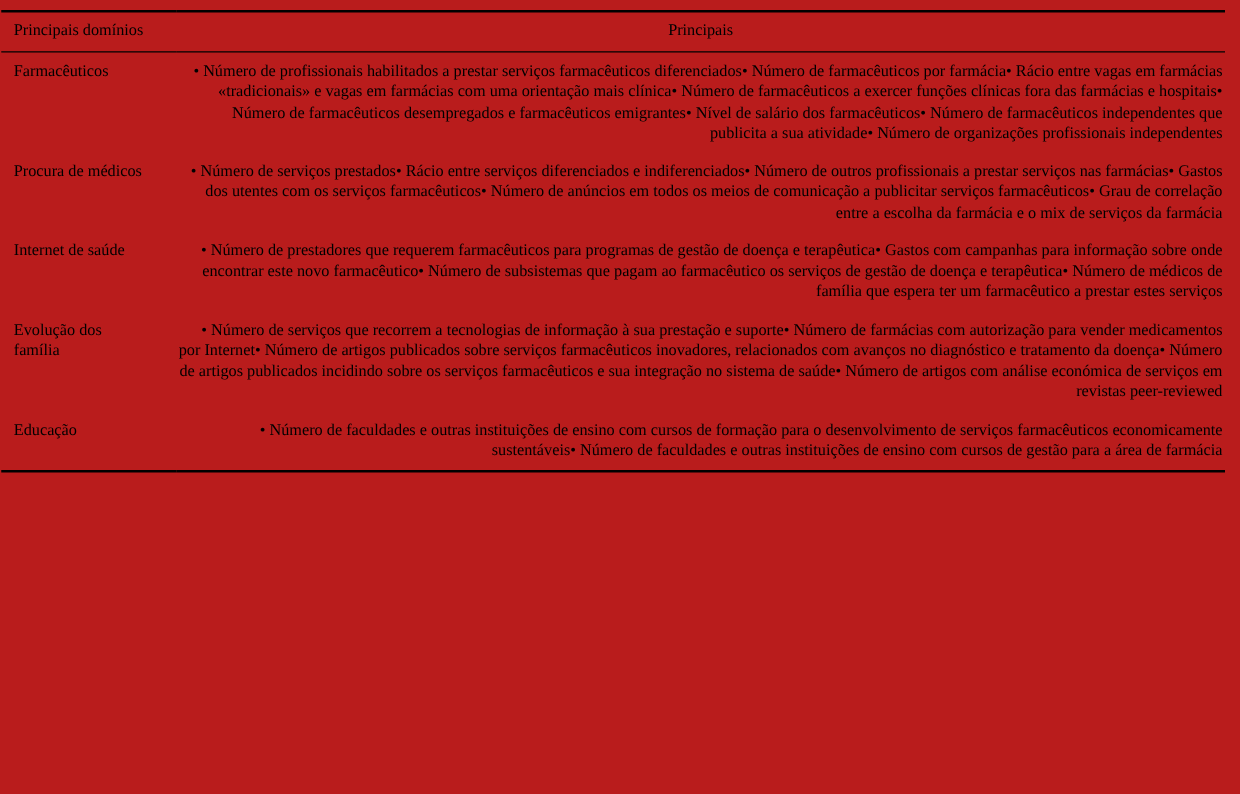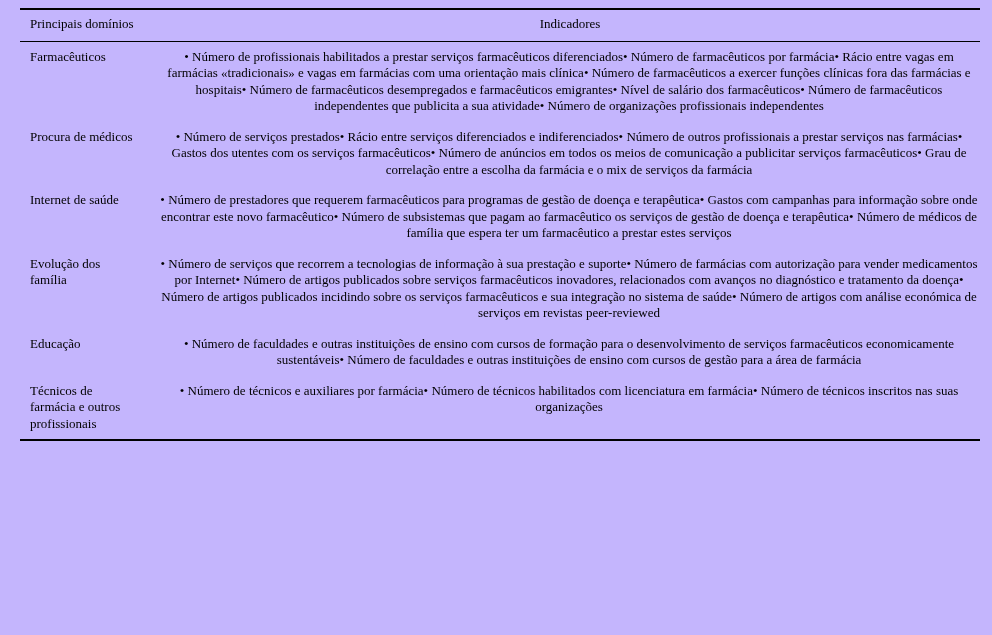--- a/index.html
+++ b/index.html
@@ -6,22 +6,22 @@
     margin: 0;
     padding: 0;
     background: #ffffff;
     color: #000000;
     font-family: "Liberation Serif", "DejaVu Serif", serif;
   }
   .page {
     width: 992px;
     height: 635px;
     box-sizing: border-box;
-    padding: 8px 12px 0 20px;
-    background: #c4b5fd;
+    padding: 8px 12px 0 1px;
+    background: #b91c1c;
     overflow: hidden;
   }
   table.paper-table {
     width: 100%;
     border-collapse: collapse;
     border-top: 2px solid #000;
     border-bottom: 2px solid #000;
     font-size: 13px;
     line-height: 16.5px;
   }
@@ -43,35 +43,35 @@
   tbody td {
     vertical-align: top;
     padding: 7px 0;
   }
   td.domain {
     width: 105px;
     padding-left: 10px;
     padding-right: 25px;
   }
   td.ind {
-    text-align: center;
+    text-align: right;
     padding-right: 2px;
   }
   td.ind span.it {
   }
 </style>
 </head>
 <body>
 
 <div class="page">
   <table class="paper-table">
     <thead>
       <tr>
         <th class="col-domain">Principais domínios</th>
-        <th class="col-ind">Indicadores</th>
+        <th class="col-ind">Principais</th>
       </tr>
     </thead>
     <tbody>
       <tr>
         <td class="domain">Farmacêuticos</td>
         <td class="ind"><span>• Número de profissionais habilitados a prestar serviços farmacêuticos diferenciados• Número de farmacêuticos por farmácia• Rácio entre vagas em farmácias «tradicionais» e vagas em farmácias com uma orientação mais clínica• Número de farmacêuticos a exercer funções clínicas fora das farmácias e hospitais• Número de farmacêuticos desempregados e farmacêuticos emigrantes• Nível de salário dos farmacêuticos• Número de farmacêuticos independentes que publicita a sua atividade• Número de organizações profissionais independentes</span></td>
       </tr>
       <tr>
         <td class="domain">Procura de médicos</td>
         <td class="ind"><span>• Número de serviços prestados• Rácio entre serviços diferenciados e indiferenciados• Número de outros profissionais a prestar serviços nas farmácias• Gastos dos utentes com os serviços farmacêuticos• Número de anúncios em todos os meios de comunicação a publicitar serviços farmacêuticos• Grau de correlação entre a escolha da farmácia e o </span><span class="it">mix</span><span> de serviços da farmácia</span></td>
@@ -81,19 +81,15 @@
         <td class="ind"><span>• Número de prestadores que requerem farmacêuticos para programas de gestão de doença e terapêutica• Gastos com campanhas para informação sobre onde encontrar este novo farmacêutico• Número de subsistemas que pagam ao farmacêutico os serviços de gestão de doença e terapêutica• Número de médicos de família que espera ter um farmacêutico a prestar estes serviços</span></td>
       </tr>
       <tr>
         <td class="domain">Evolução dos família</td>
         <td class="ind"><span>• Número de serviços que recorrem a tecnologias de informação à sua prestação e suporte• Número de farmácias com autorização para vender medicamentos por Internet• Número de artigos publicados sobre serviços farmacêuticos inovadores, relacionados com avanços no diagnóstico e tratamento da doença• Número de artigos publicados incidindo sobre os serviços farmacêuticos e sua integração no sistema de saúde• Número de artigos com análise económica de serviços em revistas </span><span class="it">peer-reviewed</span></td>
       </tr>
       <tr>
         <td class="domain">Educação</td>
         <td class="ind"><span>• Número de faculdades e outras instituições de ensino com cursos de formação para o desenvolvimento de serviços farmacêuticos economicamente sustentáveis• Número de faculdades e outras instituições de ensino com cursos de gestão para a área de farmácia</span></td>
       </tr>
-      <tr>
-        <td class="domain">Técnicos de farmácia e outros profissionais</td>
-        <td class="ind"><span>• Número de técnicos e auxiliares por farmácia• Número de técnicos habilitados com licenciatura em farmácia• Número de técnicos inscritos nas suas organizações</span></td>
-      </tr>
     </tbody>
   </table>
 </div>
 
 </body></html>

